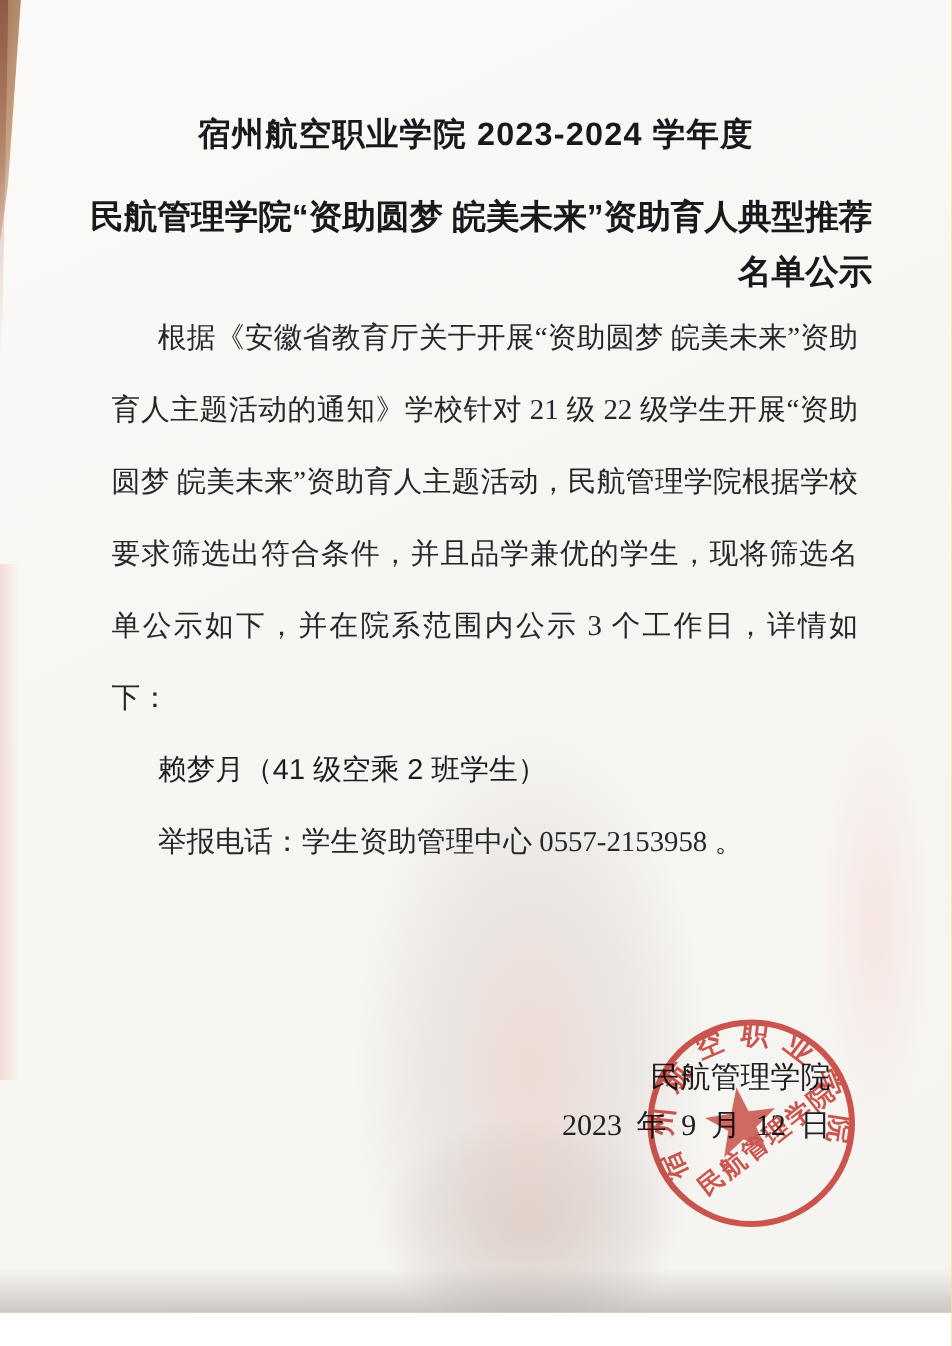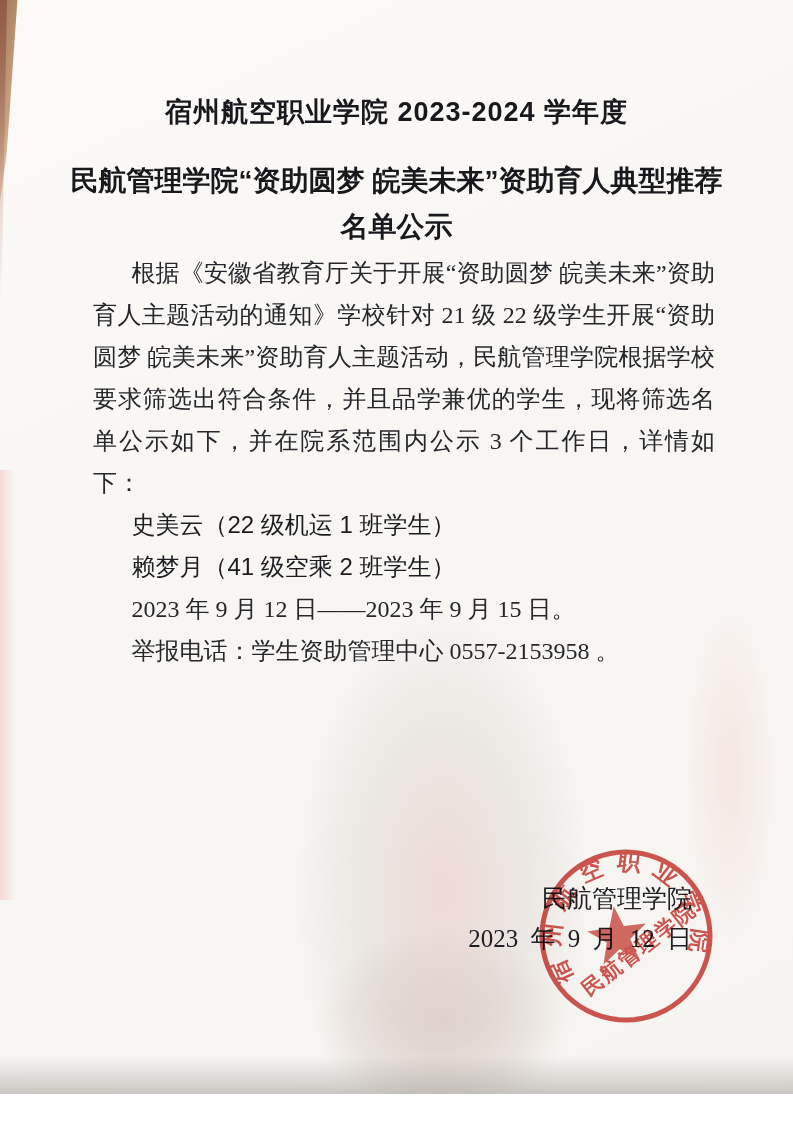--- a/index.html
+++ b/index.html
@@ -53,27 +53,27 @@
 
   
   .title1 {
     position:absolute; left:0; right:0; top:92px;
     text-align:center; font-family:"Liberation Sans","DejaVu Sans",sans-serif;
     font-size:27px; font-weight:700; color:#19191d; letter-spacing:1px;
     margin:0; line-height:40px;
   }
   .title2 {
     position:absolute; left:66px; width:661px; top:158px;
-    text-align:center; font-family:"Liberation Sans","DejaVu Sans",sans-serif;
+    text-align:right; font-family:"Liberation Sans","DejaVu Sans",sans-serif;
     font-size:28px; font-weight:700; color:#19191d;
     margin:0; line-height:46px;
   }
   .body-text {
     position:absolute; left:93px; width:622px; top:252px;
-    font-size:24px; line-height:42px; color:#26262b;
+    font-size:24px; line-height:60px; color:#26262b;
   }
   .body-text p, .body-text h3 { margin:0; font-weight:normal; }
   .indent { text-indent:1.6em; }
   .justify { text-align:justify; }
   .bold-line {
     font-family:"Liberation Sans","DejaVu Sans",sans-serif;
     font-weight:700; color:#1d1d21; font-size:24px;
   }
   .signature {
     position:absolute; right:101px; top:879px;
@@ -99,23 +99,21 @@
   <div class="fold-shadow-bottom"></div>
   <div class="pink-streak-right"></div>
   <div class="bottom-shadow"></div>
   <div class="below-paper"></div>
 
   <h1 class="title1">宿州航空职业学院 2023-2024 学年度</h1>
   <h2 class="title2">民航管理学院“资助圆梦 皖美未来”资助育人典型推荐名单公示</h2>
 
   <div class="body-text">
     <p class="indent justify">根据《安徽省教育厅关于开展“资助圆梦 皖美未来”资助育人主题活动的通知》学校针对 21 级 22 级学生开展“资助圆梦 皖美未来”资助育人主题活动，民航管理学院根据学校要求筛选出符合条件，并且品学兼优的学生，现将筛选名单公示如下，并在院系范围内公示 3 个工作日，详情如下：</p>
-    <p class="indent bold-line">史美云（22 级机运 1 班学生）</p>
     <p class="indent bold-line">赖梦月（41 级空乘 2 班学生）</p>
-    <p class="indent">2023 年 9 月 12 日——2023 年 9 月 15 日。</p>
     <p class="indent">举报电话：学生资助管理中心 0557-2153958 。</p>
   </div>
 
   <div class="signature">
     <div>民航管理学院</div>
     <div class="date">2023 年 9 月 12 日</div>
   </div>
 
   <svg class="seal" viewBox="0 0 182 182" aria-hidden="true">
     <defs>

